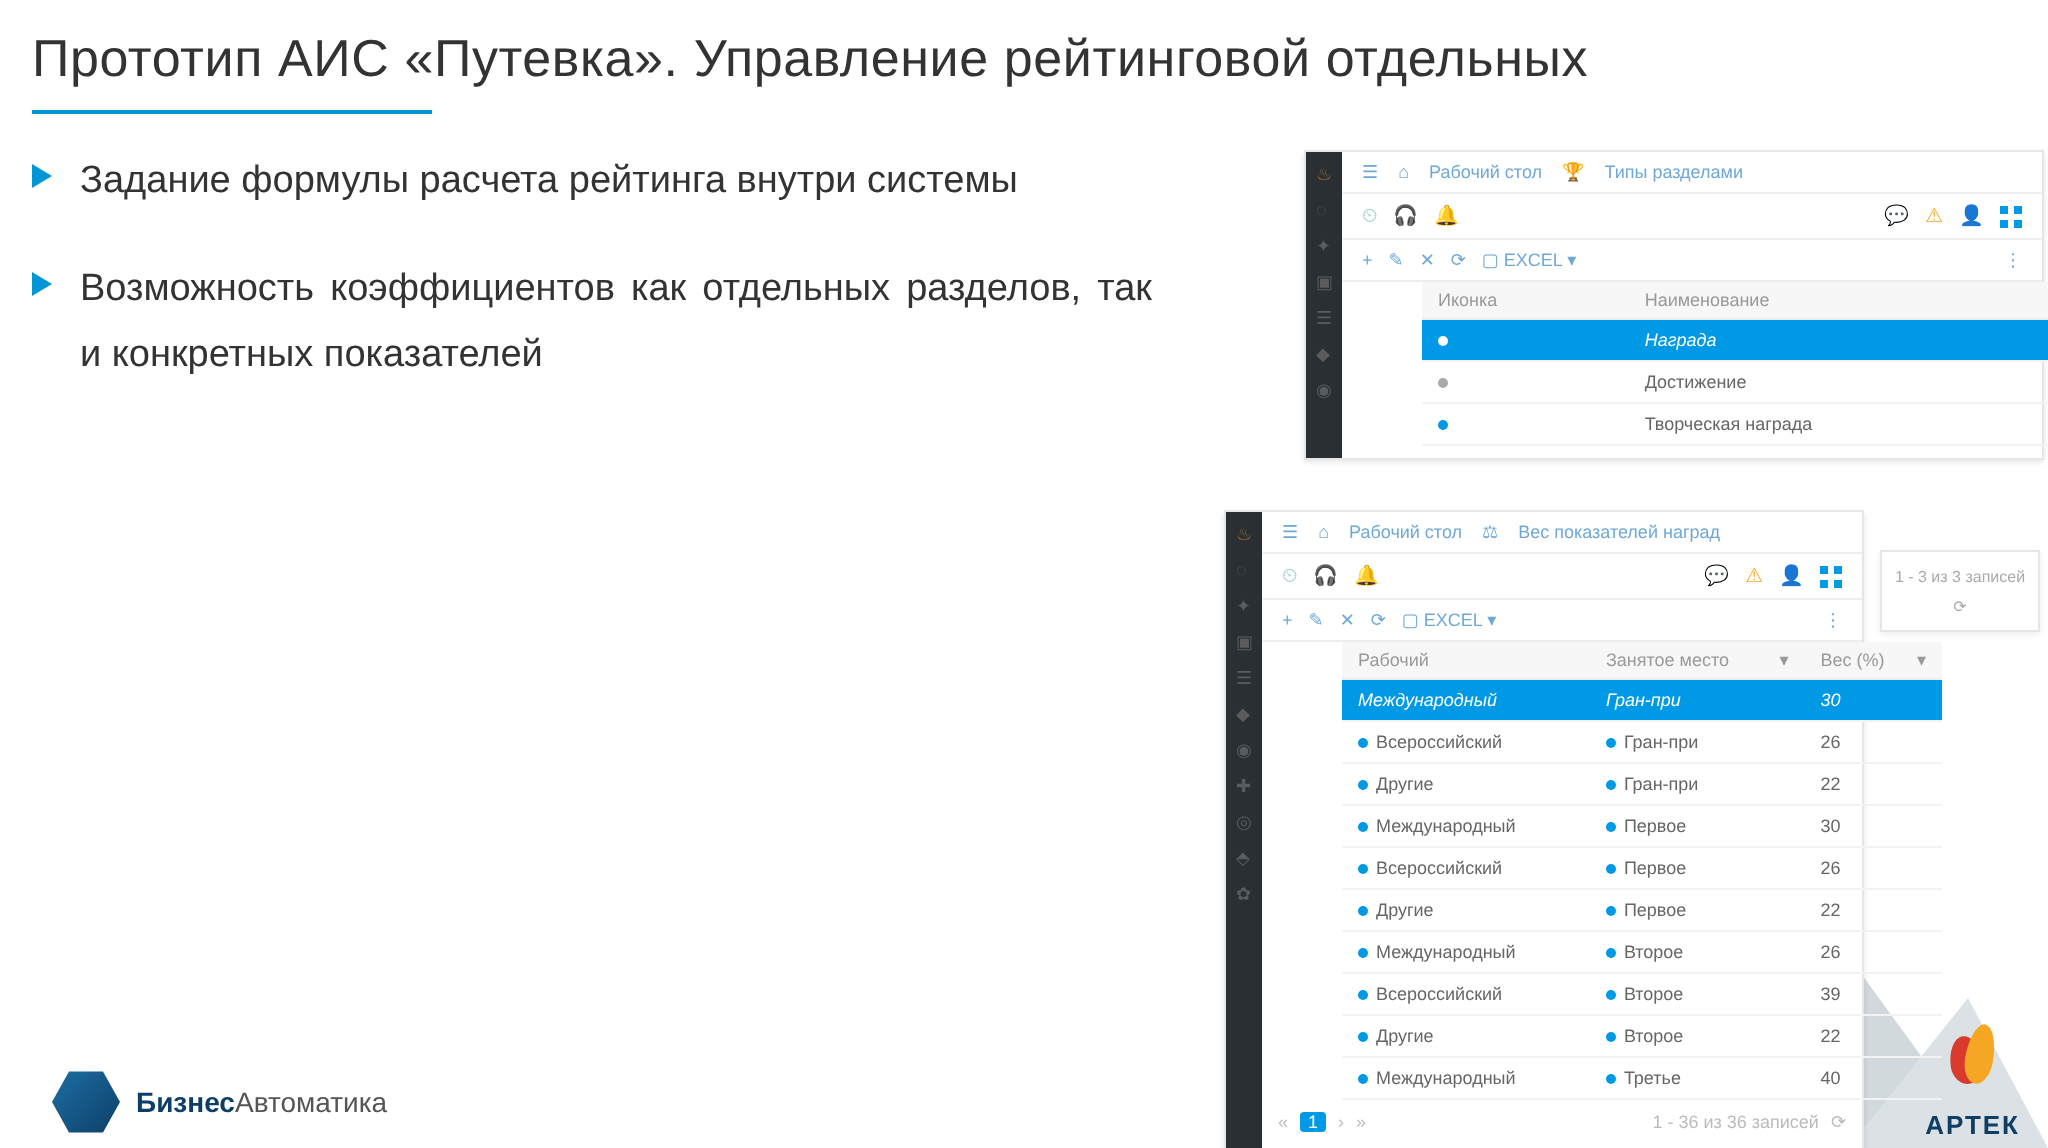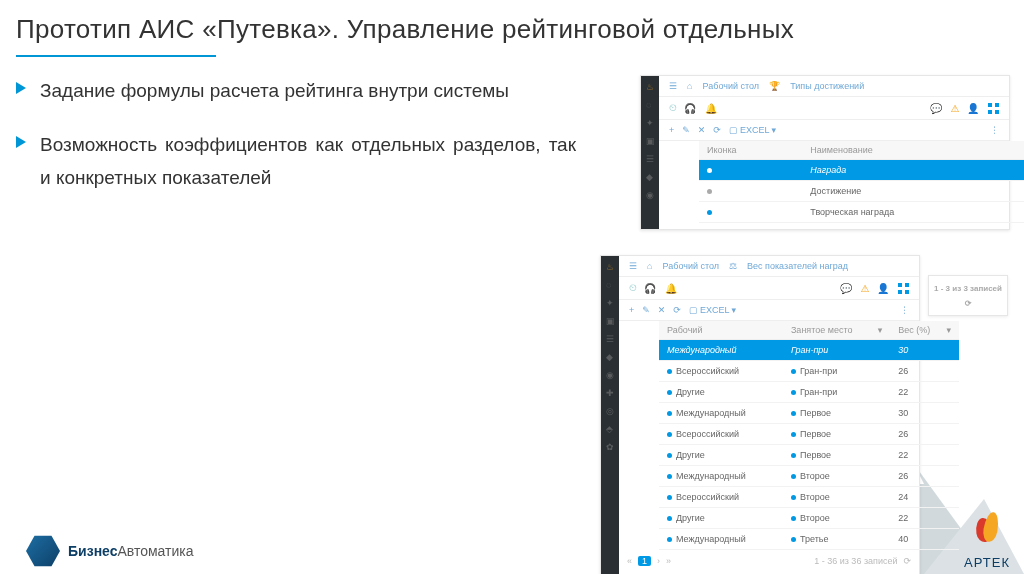--- a/index.html
+++ b/index.html
@@ -22,21 +22,21 @@
     width: 200px;
     height: 2px;
     background: #0096d6;
     margin-left: 16px;
     margin-bottom: 18px;
     margin-top: 4px;
   }
   .content {
     display: flex;
     padding: 0 16px;
-    gap: 24px;
+    gap: 36px;
   }
   .text-col {
     width: 560px;
   }
   .bullet {
     display: flex;
     margin-bottom: 22px;
     gap: 14px;
     align-items: flex-start;
   }
@@ -110,21 +110,20 @@
   .pdot { display:inline-block; width:5px; height:5px; border-radius:50%; margin-right:4px; }
 
   
   #panel1 { position: absolute; top: 0; left: 40px; width: 370px; height: 155px; }
   
   #panel2 { position: absolute; top: 180px; left: 0; width: 320px; height: 330px; }
   #status-box { position: absolute; top: 200px; left: 328px; width: 80px; height: 41px;
     background: #fff; border:1px solid #e6e6e6; font-size:8px; color:#aaa;
     display:flex; flex-direction:column; justify-content:center; align-items:center; gap:6px;
     box-shadow: 0 1px 3px rgba(0,0,0,0.08);
-    font-weight: bold;
   }
 
   .footer {
     position: absolute; bottom: 6px; left: 26px;
     display: flex; align-items: center; gap: 8px;
   }
   .footer .hex {
     width: 34px; height: 34px;
     background: linear-gradient(135deg,#1d6fa5,#0d3e66);
     clip-path: polygon(25% 5%, 75% 5%, 100% 50%, 75% 95%, 25% 95%, 0 50%);
@@ -136,21 +135,21 @@
     position: absolute; bottom: 4px; right: 14px;
     display: flex; flex-direction: column; align-items: center;
   }
   .artek .flame {
     width: 30px; height: 40px; position: relative;
   }
   .artek .flame .f1 { position:absolute; bottom:0; left:4px; width:16px; height:24px;
     background:#d93a2b; border-radius:50% 50% 50% 50% / 60% 60% 40% 40%; transform:rotate(-8deg);}
   .artek .flame .f2 { position:absolute; bottom:0; right:4px; width:14px; height:30px;
     background:#f5a623; border-radius:50% 50% 50% 50% / 60% 60% 40% 40%; transform:rotate(10deg);}
-  .artek .atxt { font-size: 13px; color: #0d3e66; font-weight: 400; letter-spacing: 1px; margin-top:13px;}
+  .artek .atxt { font-size: 13px; color: #0d3e66; font-weight: 700; letter-spacing: 1px; margin-top:13px;}
   .mountains {
     position: absolute; bottom: 0; right: 0; width: 240px; height: 130px;
     opacity: 0.4; z-index: -1;
   }
   .grid-ic { width:11px; height:11px;
     background:
       linear-gradient(#0099e5,#0099e5), linear-gradient(#0099e5,#0099e5),
       linear-gradient(#0099e5,#0099e5), linear-gradient(#0099e5,#0099e5);
     background-size: 4px 4px;
     background-repeat: no-repeat;
@@ -186,21 +185,21 @@
         <div class="dot">☰</div>
         <div class="dot">◆</div>
         <div class="dot">◉</div>
       </div>
       <div class="panel-body">
         <div class="top-bc">
           <span>☰</span>
           <span>⌂</span>
           <span>Рабочий стол</span>
           <span>🏆</span>
-          <span>Типы достижений</span>
+          <span>Типы разделами</span>
         </div>
         <div class="top-icons">
           <div class="grp">
             <span style="color:#9cc">⏲</span>
             <span style="color:#9cc">🎧</span>
             <span style="color:#6fa8d6">🔔</span>
           </div>
           <div class="grp">
             <span style="color:#6c6">💬</span>
             <span style="color:#f5a623">⚠</span>
@@ -326,21 +325,21 @@
                 <td>22</td>
               </tr>
           <tr>
                 <td><span class="pdot" style="background:#0099e5"></span><span>Международный</span></td>
                 <td><span class="pdot" style="background:#0099e5"></span><span>Второе</span></td>
                 <td>26</td>
               </tr>
           <tr>
                 <td><span class="pdot" style="background:#0099e5"></span><span>Всероссийский</span></td>
                 <td><span class="pdot" style="background:#0099e5"></span><span>Второе</span></td>
-                <td>24</td>
+                <td>39</td>
               </tr>
           <tr>
                 <td><span class="pdot" style="background:#0099e5"></span><span>Другие</span></td>
                 <td><span class="pdot" style="background:#0099e5"></span><span>Второе</span></td>
                 <td>22</td>
               </tr>
           <tr>
                 <td><span class="pdot" style="background:#0099e5"></span><span>Международный</span></td>
                 <td><span class="pdot" style="background:#0099e5"></span><span>Третье</span></td>
                 <td>40</td>

